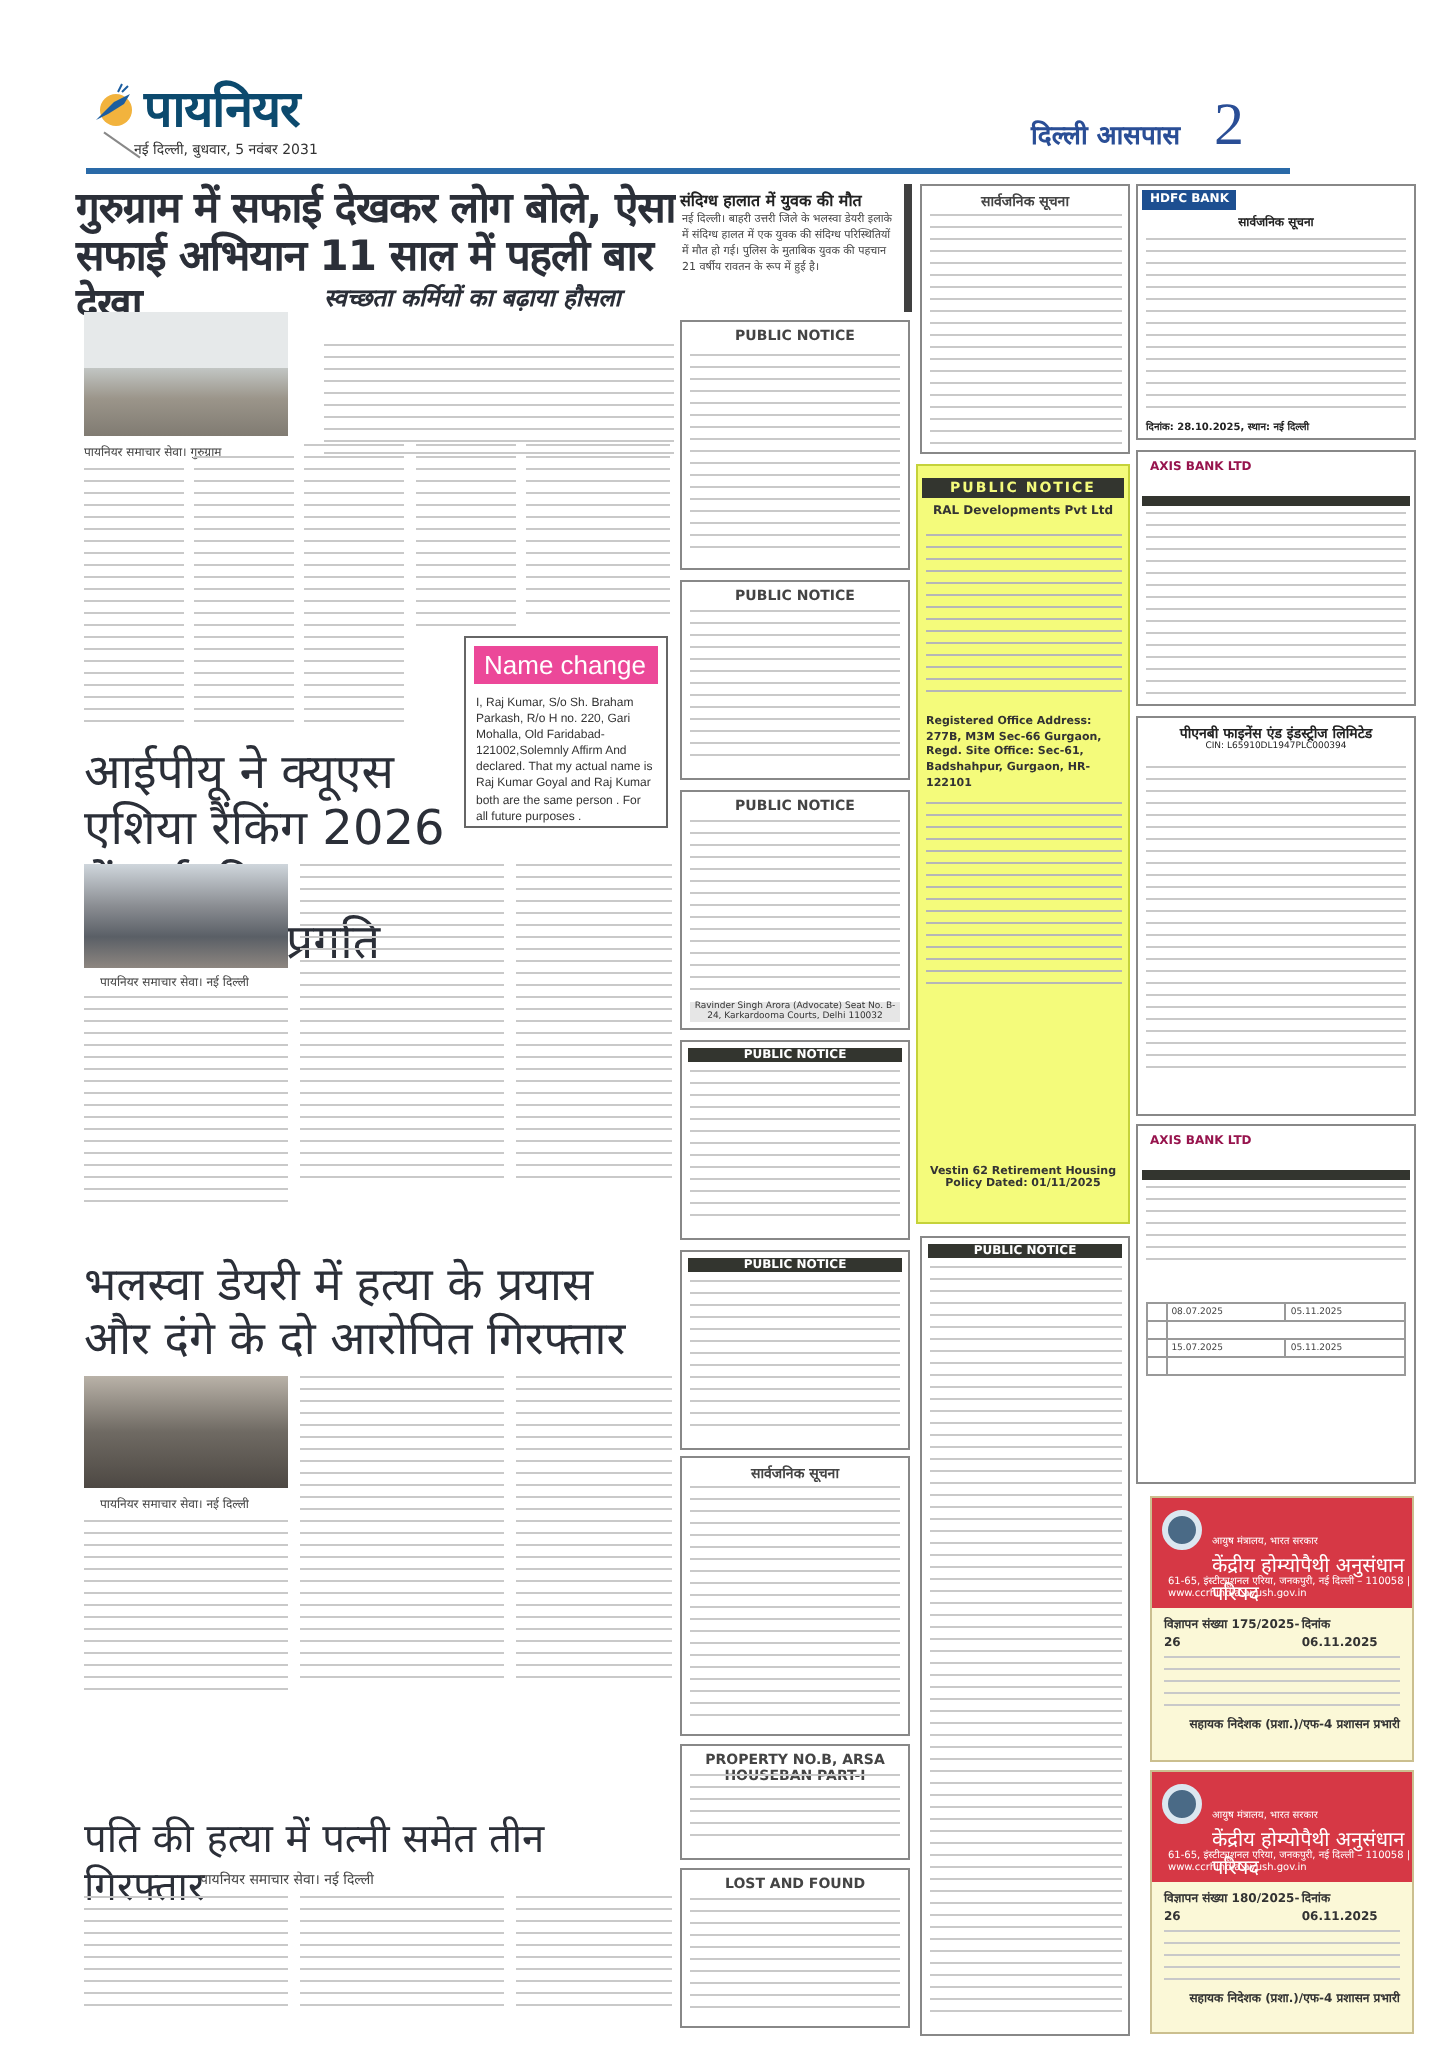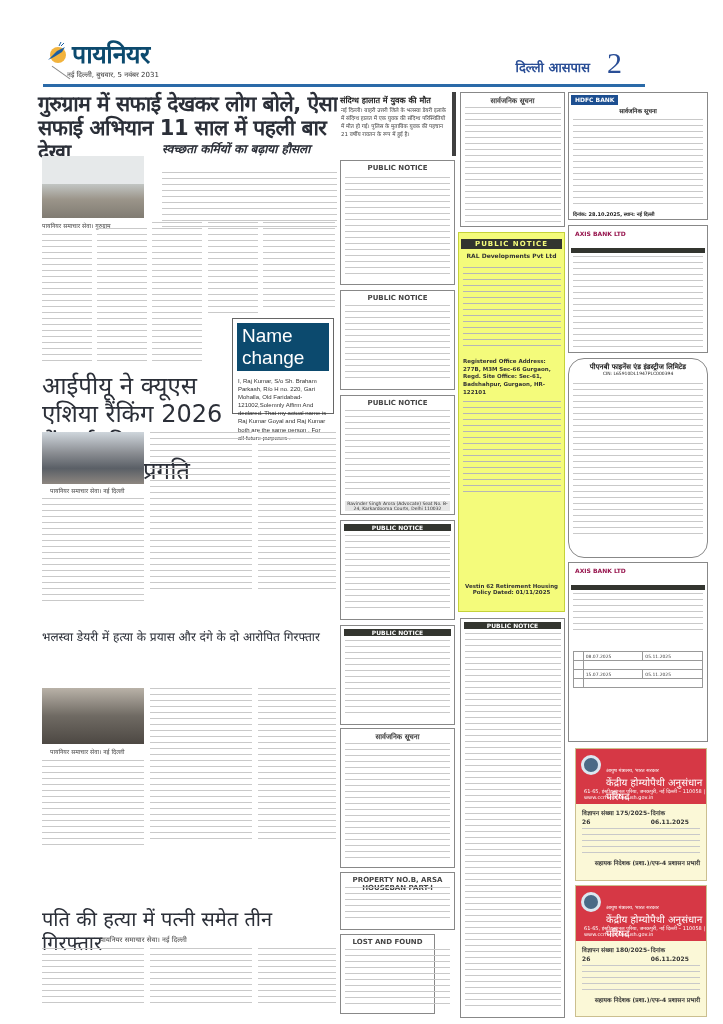--- a/index.html
+++ b/index.html
@@ -24,21 +24,21 @@
   .caption { position: absolute; font-size: 6px; color: #444; }
 
   .text-block { position: absolute; }
   .text-block .ln { height: 1px; background: #c9c9c9; margin-bottom: 5px; }
   .text-block .ln.dark { background: #b6b6b6; }
 
   .box { position: absolute; border: 1px solid #888; background: #fff; }
   .box-title { position: absolute; font-size: 7px; font-weight: bold; text-align: center; width: 100%; top: 3px; color:#444; }
 
   .name-change { position: absolute; left: 232px; top: 318px; width: 102px; height: 96px; border: 1px solid #666; background: #fff; }
-  .name-change .nc-head { background: #0c4a6e; color: #fff; font-size: 19px; padding: 2px 5px; margin: 4px; font-family: "Liberation Sans", sans-serif; }
+  .name-change .nc-head { background: #ec4899; color: #fff; font-size: 13px; padding: 2px 5px; margin: 4px; font-family: "Liberation Sans", sans-serif; }
   .name-change .nc-body { font-size: 6px; padding: 2px 5px; line-height: 1.35; color: #333; font-family: "Liberation Sans", sans-serif; }
 
   .hl-notice { position: absolute; left: 458px; top: 232px; width: 107px; height: 380px; background: #f4fb7b; border: 1px solid #c5d23a; }
   .hl-notice .pn-head { background:#33352f; color:#f4fb7b; font-size: 7px; font-weight:bold; text-align:center; padding:1px 0; margin: 6px 2px 3px; letter-spacing: 1px; }
 
   .red-ad { position: absolute; left: 575px; width: 132px; background: #fbf8d7; border: 1px solid #cbbf8f; }
   .red-ad .ra-head { background: #d63845; color: #fff; height: 55px; position: relative; }
   .red-ad .ra-emblem { position: absolute; left: 5px; top: 6px; width: 20px; height: 20px; border-radius: 50%; border: 3px solid #dbe7f0; background: #4a6a86; }
   .red-ad .ra-title { position: absolute; left: 30px; top: 4px; font-size: 10px; font-weight: normal; color:#fff;margin-top:22px; }
   .red-ad .ra-sub { position:absolute; left: 30px; top: 18px; font-size: 5px; color:#fff; }
@@ -281,21 +281,21 @@
     <div class="ln"></div>
     <div class="ln"></div>
     <div class="ln"></div>
     <div class="ln"></div>
     <div class="ln"></div>
     <div class="ln"></div>
     <div class="ln"></div>
     <div class="ln"></div>
 </div>
 
-<div class="headline-md" style="left:42px; top:630px; width:290px; font-size:12px;">भलस्वा डेयरी में हत्या के प्रयास और दंगे के दो आरोपित गिरफ्तार</div>
+<div class="headline-md" style="left:42px; top:630px; width:290px; font-size:23px;">भलस्वा डेयरी में हत्या के प्रयास और दंगे के दो आरोपित गिरफ्तार</div>
 <div class="photo" style="left:42px; top:688px; width:102px; height:56px; background:linear-gradient(180deg,#b9b2a8 0%, #6f6a63 50%, #4d4843 100%);"></div>
 <div class="caption" style="left:50px; top:748px;">पायनियर समाचार सेवा। नई दिल्ली</div>
 <div class="text-block" style="left:42px; top:760px; width:102px;">
   <div class="ln"></div>
     <div class="ln"></div>
     <div class="ln"></div>
     <div class="ln"></div>
     <div class="ln"></div>
     <div class="ln"></div>
     <div class="ln"></div>
@@ -542,21 +542,21 @@
   <div class="text-block" style="left:4px; top:14px; width:105px;">
       <div class="ln"></div>
       <div class="ln"></div>
       <div class="ln"></div>
       <div class="ln"></div>
       <div class="ln"></div>
       <div class="ln"></div>
     </div>
 </div>
 
-<div class="box" style="left:340px; top:934px; width:95px; height:80px;">
+<div class="box" style="left:340px; top:934px; width:115px; height:80px;">
   <div class="box-title">LOST AND FOUND</div>
   <div class="text-block" style="left:4px; top:14px; width:105px;">
       <div class="ln"></div>
       <div class="ln"></div>
       <div class="ln"></div>
       <div class="ln"></div>
       <div class="ln"></div>
       <div class="ln"></div>
       <div class="ln"></div>
       <div class="ln"></div>
@@ -740,21 +740,21 @@
       <div class="ln"></div>
       <div class="ln"></div>
       <div class="ln"></div>
       <div class="ln"></div>
       <div class="ln"></div>
       <div class="ln"></div>
       <div class="ln"></div>
     </div>
 </div>
 
-<div class="box" style="left:568px; top:358px; width:140px; height:200px;border-radius:16px;">
+<div class="box" style="left:568px; top:358px; width:140px; height:200px;">
   <div style="font-size:7px; font-weight:bold; text-align:center; padding-top:3px;">पीएनबी फाइनेंस एंड इंडस्ट्रीज लिमिटेड</div>
   <div style="font-size:4.5px; text-align:center;">CIN: L65910DL1947PLC000394</div>
   <div class="text-block" style="left:4px; top:24px; width:130px;">
       <div class="ln"></div>
       <div class="ln"></div>
       <div class="ln"></div>
       <div class="ln"></div>
       <div class="ln"></div>
       <div class="ln"></div>
       <div class="ln"></div>

